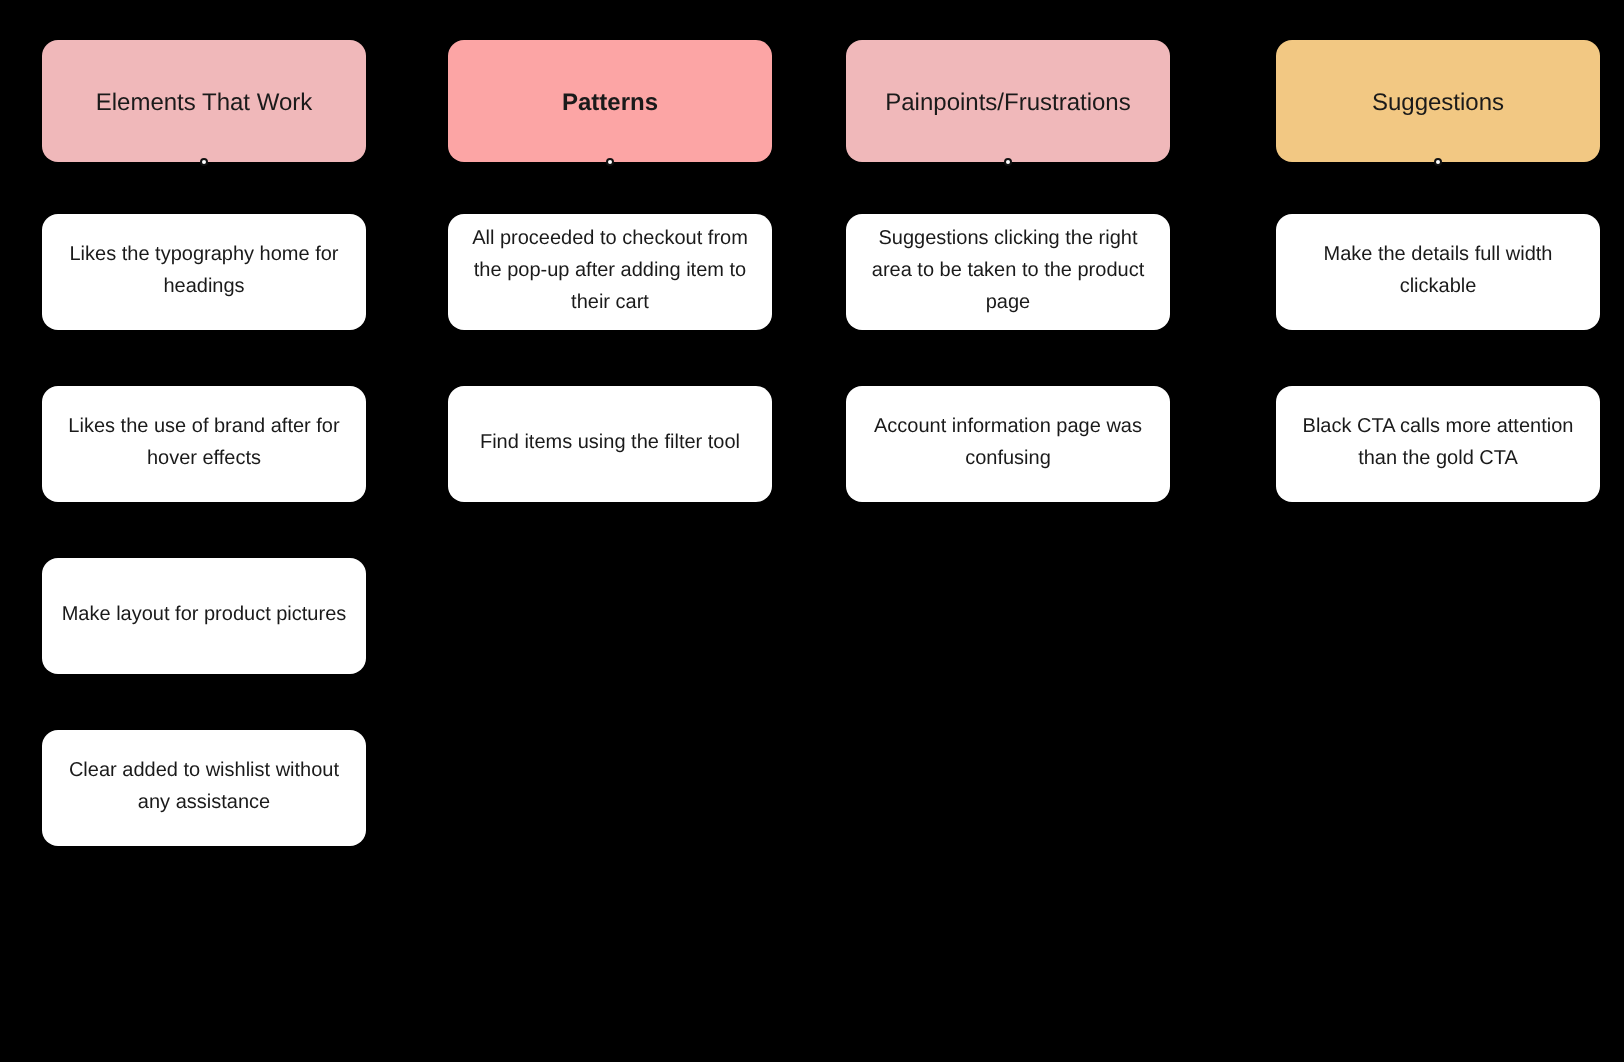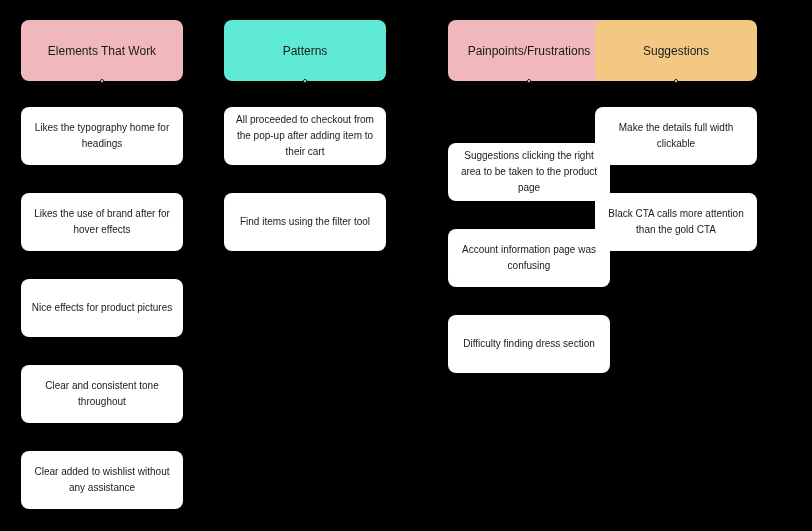--- a/index.html
+++ b/index.html
@@ -15,22 +15,22 @@
   .column {
     position: absolute;
     top: 20px;
     width: 162px;
     display: flex;
     flex-direction: column;
     justify-content: flex-end;
   }
   .column:nth-child(1) { left: 21px; }
   .column:nth-child(2) { left: 224px; }
-  .column:nth-child(3) { left: 448px; gap: 36px; }
-  .column:nth-child(4) { left: 595px; }
+  .column:nth-child(3) { left: 423px; }
+  .column:nth-child(4) { left: 638px; }
   .col-header {
     position: relative;
     height: 61px;
     border-radius: 8px;
     display: flex;
     align-items: center;
     justify-content: center;
     margin-bottom: 26px;
   }
   .col-title {
@@ -80,32 +80,29 @@
         <span class="connector-dot"></span>
       </div>
       <div class="cards">
         <div class="card">
           <span class="card-text">Likes the typography home for headings</span>
         </div>
         <div class="card">
           <span class="card-text">Likes the use of brand after for hover effects</span>
         </div>
         <div class="card">
-          <span class="card-text">Nice effects for product pictures</span>
-        </div>
-        <div class="card">
-          <span class="card-text">Clear and consistent tone throughout</span>
+          <span class="card-text">Make layout for product pictures</span>
         </div>
         <div class="card">
           <span class="card-text">Clear added to wishlist without any assistance</span>
         </div>
       </div>
     </div>
     <div class="column">
-      <div class="col-header" style="background: #5eead4;">
+      <div class="col-header" style="background: #fca5a5; font-weight: bold;">
         <span class="col-title">Patterns</span>
         <span class="connector-dot"></span>
       </div>
       <div class="cards">
         <div class="card">
           <span class="card-text">All proceeded to checkout from the pop-up after adding item to their cart</span>
         </div>
         <div class="card">
           <span class="card-text">Find items using the filter tool</span>
         </div>
@@ -116,23 +113,20 @@
         <span class="col-title">Painpoints/Frustrations</span>
         <span class="connector-dot"></span>
       </div>
       <div class="cards">
         <div class="card">
           <span class="card-text">Suggestions clicking the right area to be taken to the product page</span>
         </div>
         <div class="card">
           <span class="card-text">Account information page was confusing</span>
         </div>
-        <div class="card">
-          <span class="card-text">Difficulty finding dress section</span>
-        </div>
       </div>
     </div>
     <div class="column">
       <div class="col-header" style="background: rgb(242, 200, 131);">
         <span class="col-title">Suggestions</span>
         <span class="connector-dot"></span>
       </div>
       <div class="cards">
         <div class="card">
           <span class="card-text">Make the details full width clickable</span>

